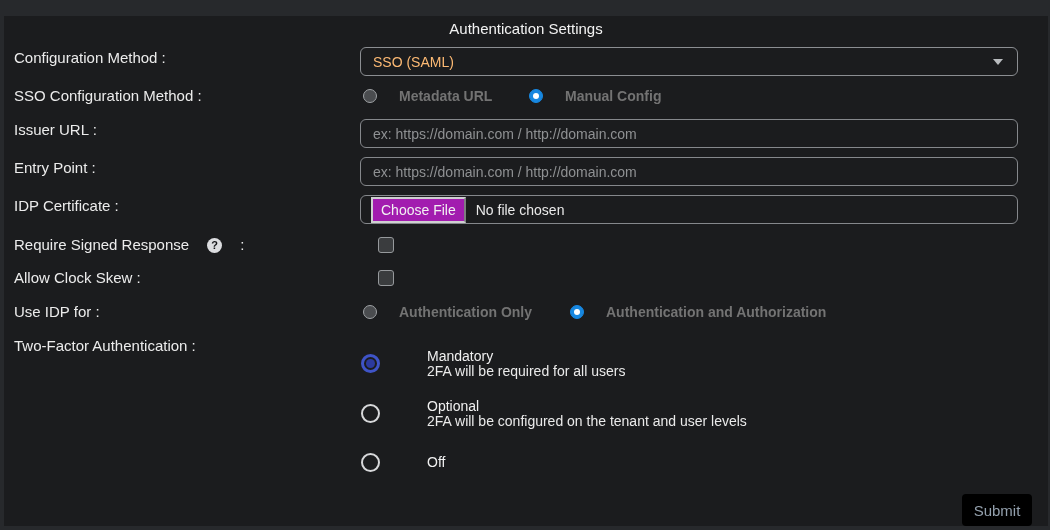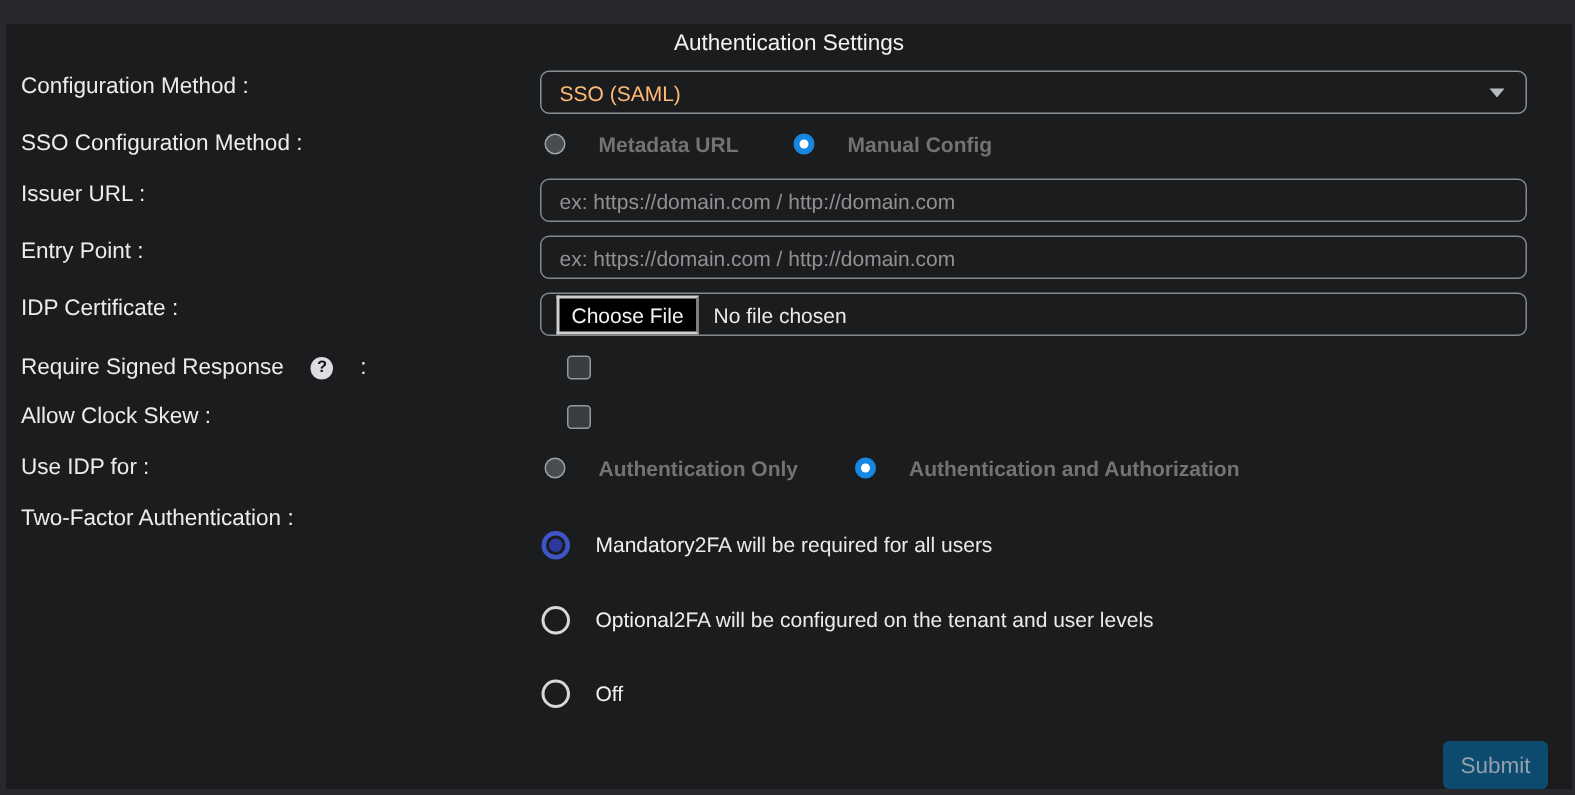--- a/index.html
+++ b/index.html
@@ -24,45 +24,45 @@
                padding:0 14px 0 12px; cursor:pointer; }
   .caret { width:0; height:0; border-left:5px solid transparent; border-right:5px solid transparent;
            border-top:6px solid #b9bcbf; }
 
   .text-input { border:1px solid #85888c; border-radius:6px; background:#1b1c1e; color:#bef264;
                 font-size:14px; padding:0 12px; font-family:"Liberation Sans", sans-serif; outline:none; }
   .text-input::placeholder { color:#8f9193; opacity:1; }
 
   .filebox { border:1px solid #85888c; border-radius:6px; background:#1b1c1e; display:flex;
              align-items:center; padding:0 10px; gap:10px; }
-  .filebtn { background:#000000; color:#f2f2f2; font-size:14px; line-height:20px; padding:1px 8px;
+  .filebtn { background:#a21caf; color:#f2f2f2; font-size:14px; line-height:20px; padding:1px 8px;
              border:2px solid #cfd0d1; border-right-color:#7d7e80; cursor:pointer; white-space:nowrap;
              font-family:"Liberation Sans", sans-serif; }
   .filestatus { color:#e9e9e9; font-size:14px; white-space:nowrap; }
 
   .checkbox { position:absolute; width:16px; height:16px; border:1.5px solid #96999c; border-radius:3px;
               background:#3a3c3e; cursor:pointer; }
 
   .radio-pair { position:absolute; display:flex; align-items:center; gap:7px; cursor:pointer; height:16px; }
   .radio { width:14px; height:14px; border-radius:50%; background:#4a4c4f; border:1px solid #9fa2a5;
            position:relative; flex:0 0 auto; cursor:pointer; }
   .radio.checked { background:#1787e0; border-color:#1787e0; }
   .radio.checked::after { content:""; position:absolute; inset:3px; background:#ffffff; border-radius:50%; }
   .radio-label { color:#737373; font-size:14px; font-weight:bold; white-space:nowrap;padding-left:15px; }
 
   .tfa-item { position:absolute; left:357px; display:flex; align-items:center; gap:17px; height:31px; cursor:pointer; }
   .bigradio { width:19px; height:19px; border-radius:50%; border:2px solid #d7d8da; background:transparent;
               position:relative; flex:0 0 auto; cursor:pointer; }
   .bigradio.checked { border:3px solid #3f54c7; }
   .bigradio.checked::after { content:""; position:absolute; inset:2px; background:#2c3a9e; border-radius:50%; }
-  .tfa-text { display:flex; flex-direction:row; }
+  .tfa-text { display:flex; flex-direction:column;margin-left:30px; }
   .tfa-title { color:#f0f0f0; font-size:14px; line-height:15px; white-space:nowrap; }
   .tfa-desc { color:#eaeaea; font-size:14px; line-height:15px; white-space:nowrap; }
 
-  .submit { position:absolute; left:958px; top:478px; width:70px; height:32px; background:#0c4a6e;
+  .submit { position:absolute; left:958px; top:478px; width:70px; height:32px; background:#000000;
             color:#93a0ad; border:none; border-radius:4px; font-size:15px; cursor:pointer;
             font-family:"Liberation Sans", sans-serif; }
 </style>
 </head>
 <body>
 
 <div class="screen">
   <div class="panel">
 
     <div class="title">Authentication Settings</div>

